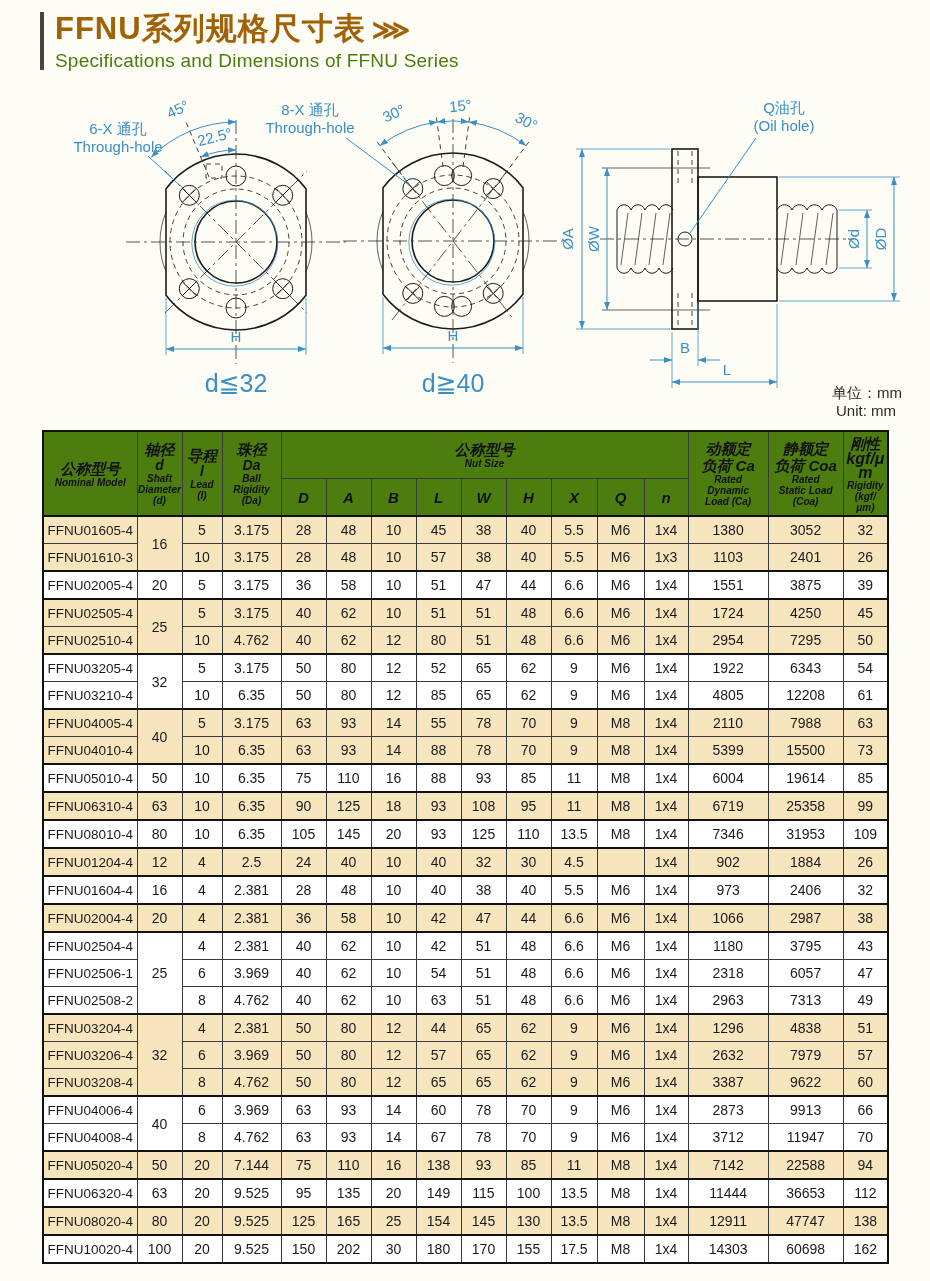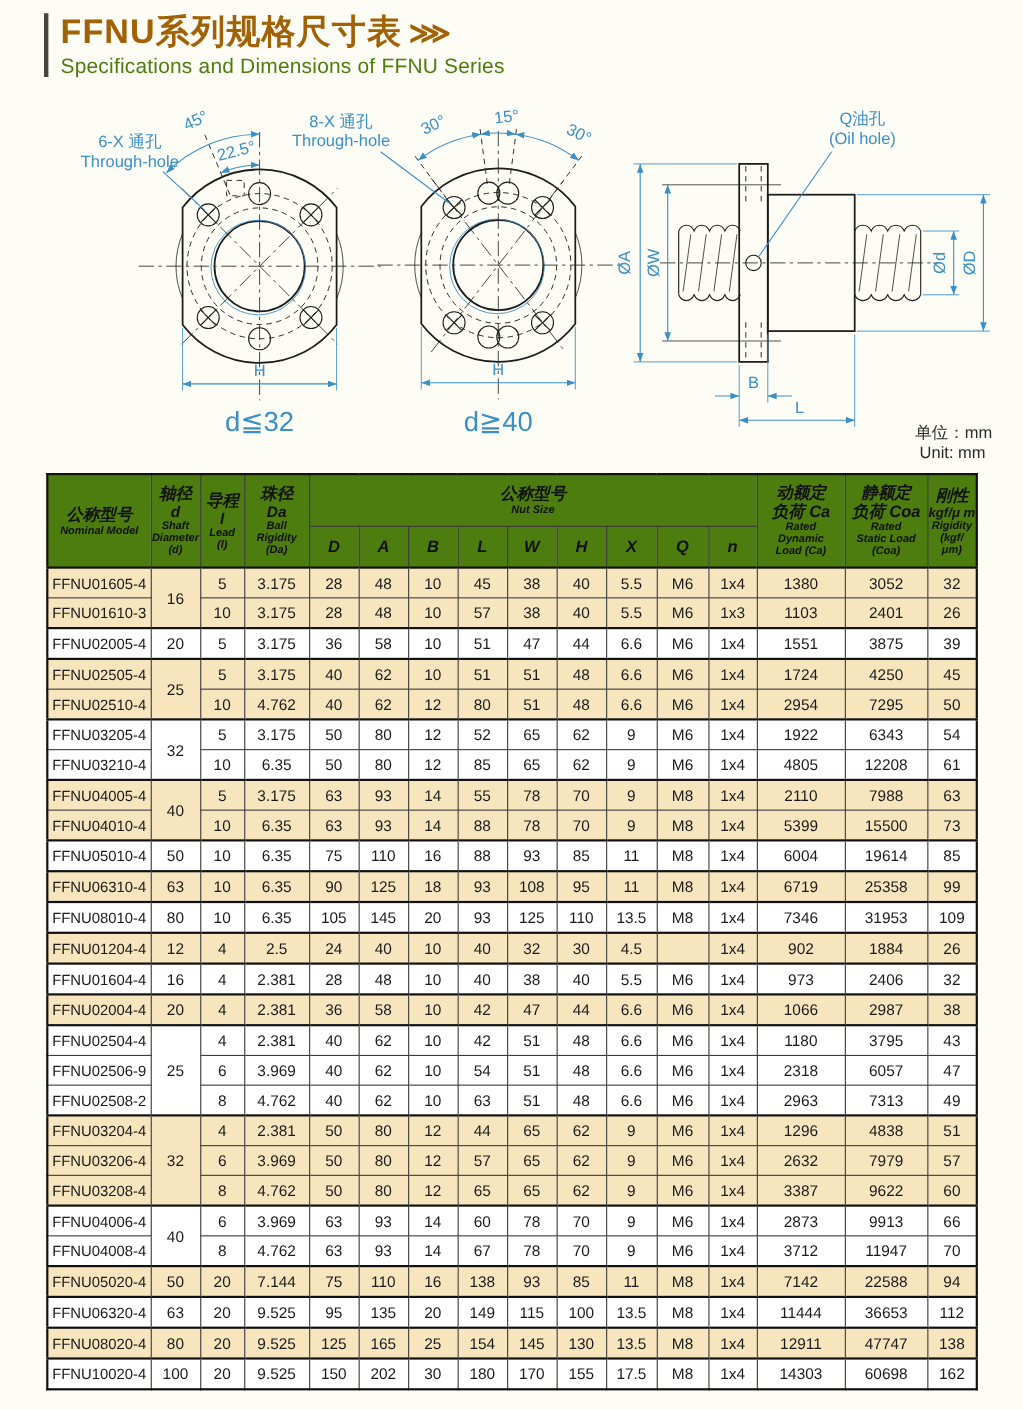--- a/index.html
+++ b/index.html
@@ -32,21 +32,21 @@
   .spec-wrap { position:absolute; left:42px; top:430px; }
   table.spec { border-collapse:collapse; table-layout:fixed; width:846px; border:2px solid #111; }
   table.spec th, table.spec td { border:1px solid #3a3a3a; text-align:center; vertical-align:middle; padding:0; }
   table.spec thead th { background:#4d7c0f; color:#111;font-style:italic; }
   table.spec thead tr:first-child th { height:46px; }
   table.spec thead tr:last-child th { height:36px; font-size:15px; font-weight:bold; border-bottom:2px solid #111; }
   table.spec thead tr:first-child th[rowspan] { border-bottom:2px solid #111; }
   .hcn { font-size:15px; font-weight:bold; line-height:17px; white-space:pre-line; }
   .hsym { font-size:14px; font-weight:bold; line-height:15px; }
   .hen { font-size:10px; font-weight:bold; line-height:11px; white-space:pre-line; }
-  .hunit { font-size:12px; font-weight:bold; line-height:14px; }
+  .hunit { font-size:16px; font-weight:bold; line-height:14px; }
   tbody td { height:26px; font-size:14px; background:#FFFFFF; }
   tbody tr.shade td { background:#F7E5BE; }
   tbody tr.grp td { border-top:2px solid #111; }
   tbody td.model { font-size:13.5px;margin-left:17px; }
 </style>
 </head>
 <body>
 
 <div class="header">
   <div class="accent-bar"></div>
@@ -601,21 +601,21 @@
           <td>51</td>
           <td>48</td>
           <td>6.6</td>
           <td>M6</td>
           <td>1x4</td>
           <td>1180</td>
           <td>3795</td>
           <td>43</td>
         </tr>
         <tr class="">
-          <td class="model">FFNU02506-9</td>
+          <td class="model">FFNU02506-1</td>
           <td>6</td>
           <td>3.969</td>
           <td>40</td>
           <td>62</td>
           <td>10</td>
           <td>54</td>
           <td>51</td>
           <td>48</td>
           <td>6.6</td>
           <td>M6</td>

